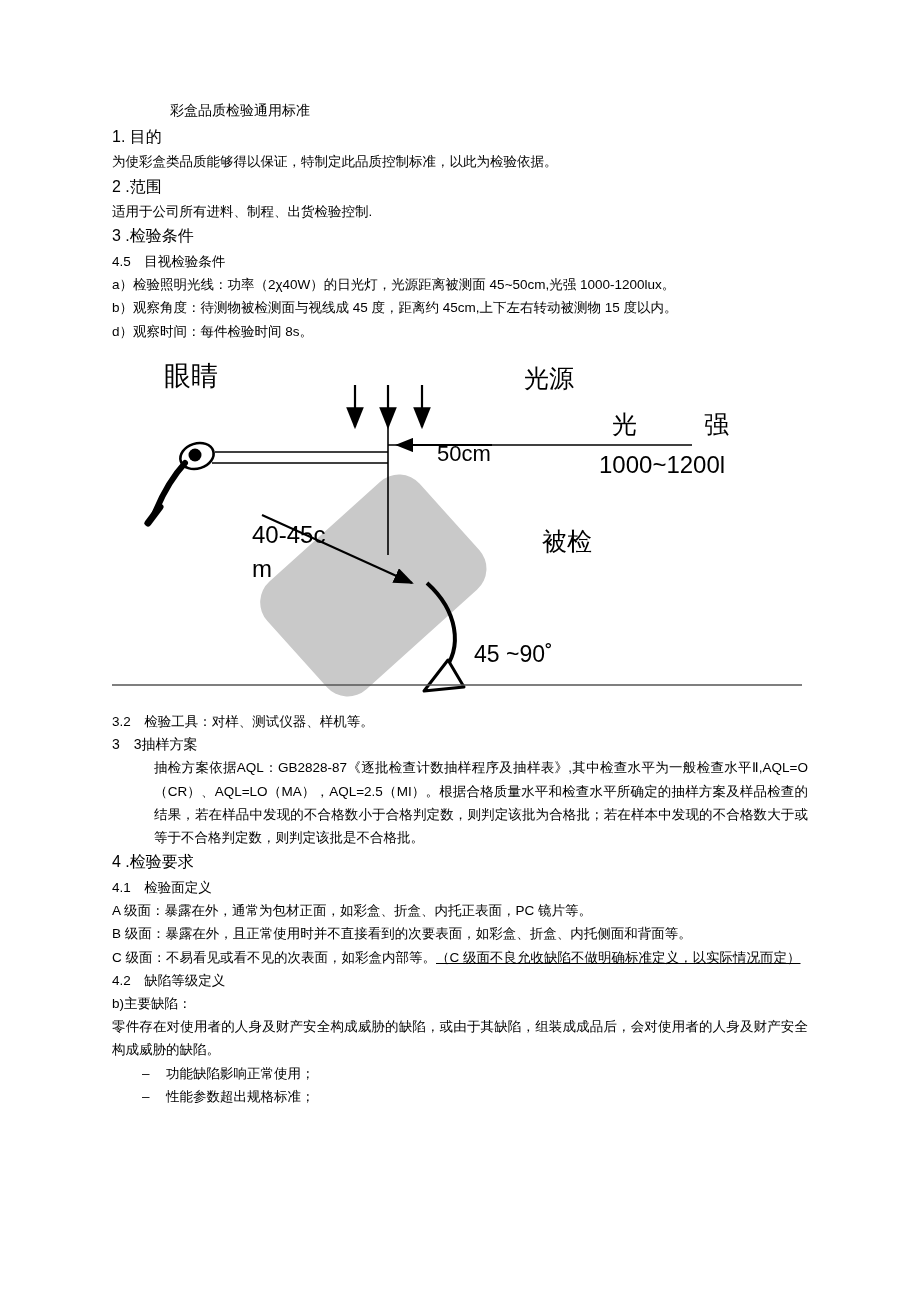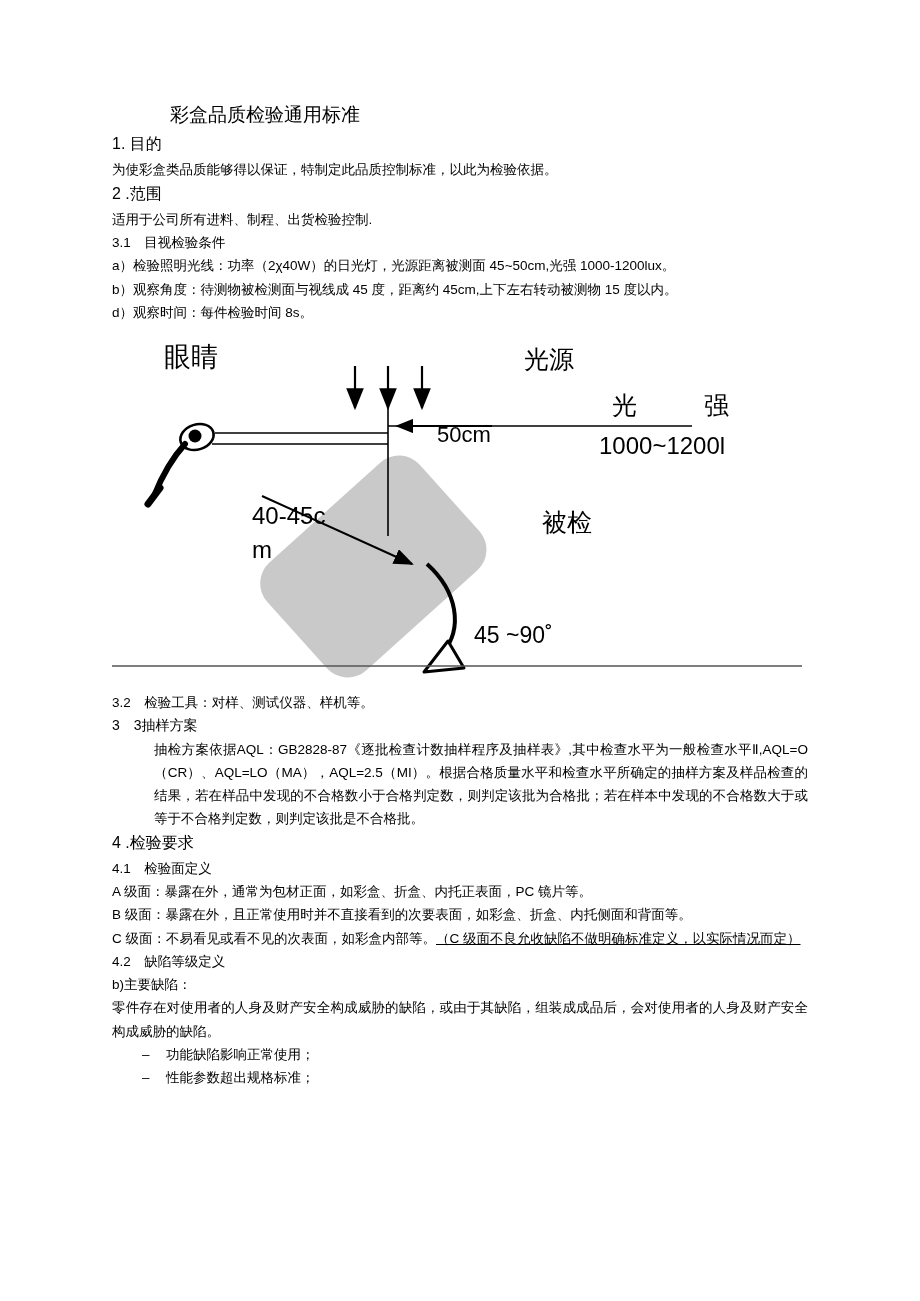--- a/index.html
+++ b/index.html
@@ -14,21 +14,21 @@
     color: #000000;
   }
   .page {
     position: relative;
     width: 920px;
     min-height: 1301px;
     box-sizing: border-box;
     padding: 100px 112px 20px 112px;
   }
   .doc-title {
-    font-size: 19px;
+    font-size: 14px;
     line-height: 1.55;
     margin: 0 0 2px 58px;
     font-weight: normal;
   }
   h2.section {
     font-size: 16px;
     font-weight: normal;
     margin: 0 0 1px 0;
     line-height: 1.6;
   }
@@ -75,21 +75,22 @@
 <div class="page">
 
   <div class="doc-title">彩盒品质检验通用标准</div>
 
   <h2 class="section indent-1">1. 目的</h2>
   <p class="body">为使彩盒类品质能够得以保证，特制定此品质控制标准，以此为检验依据。</p>
 
   <h2 class="section indent-2">2 .范围</h2>
   <p class="body">适用于公司所有进料、制程、出货检验控制.</p>
 
-  <p class="sub-head">3.1　目视检验条件</p>
+  <h2 class="section indent-3">3 .检验条件</h2>
+  <p class="sub-head">4.5　目视检验条件</p>
   <p class="body">a）检验照明光线：功率（2χ40W）的日光灯，光源距离被测面 45~50cm,光强 1000-1200lux。</p>
   <p class="body">b）观察角度：待测物被检测面与视线成 45 度，距离约 45cm,上下左右转动被测物 15 度以内。</p>
   <p class="body">d）观察时间：每件检验时间 8s。</p>
 
   <div class="figure-wrap">
     <svg width="696" height="345" viewBox="0 0 696 345" xmlns="http://www.w3.org/2000/svg">
       <defs>
         <marker id="arrow" markerWidth="10" markerHeight="8" refX="9" refY="4" orient="auto">
           <path d="M0,0 L10,4 L0,8 z" fill="#000"></path>
         </marker>

